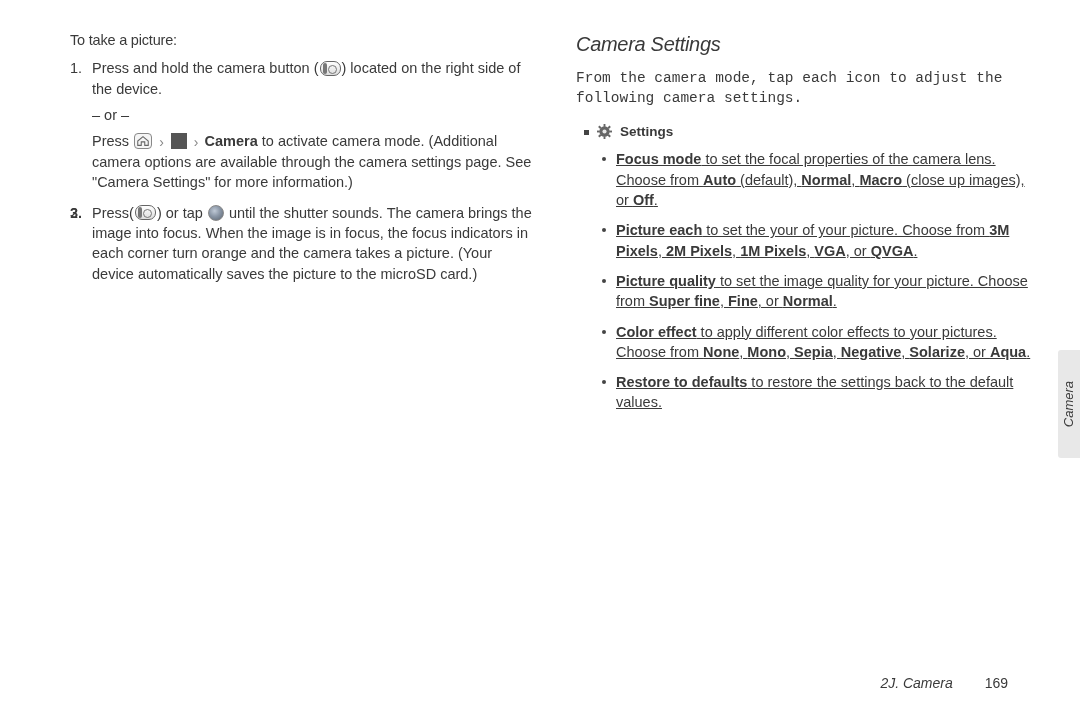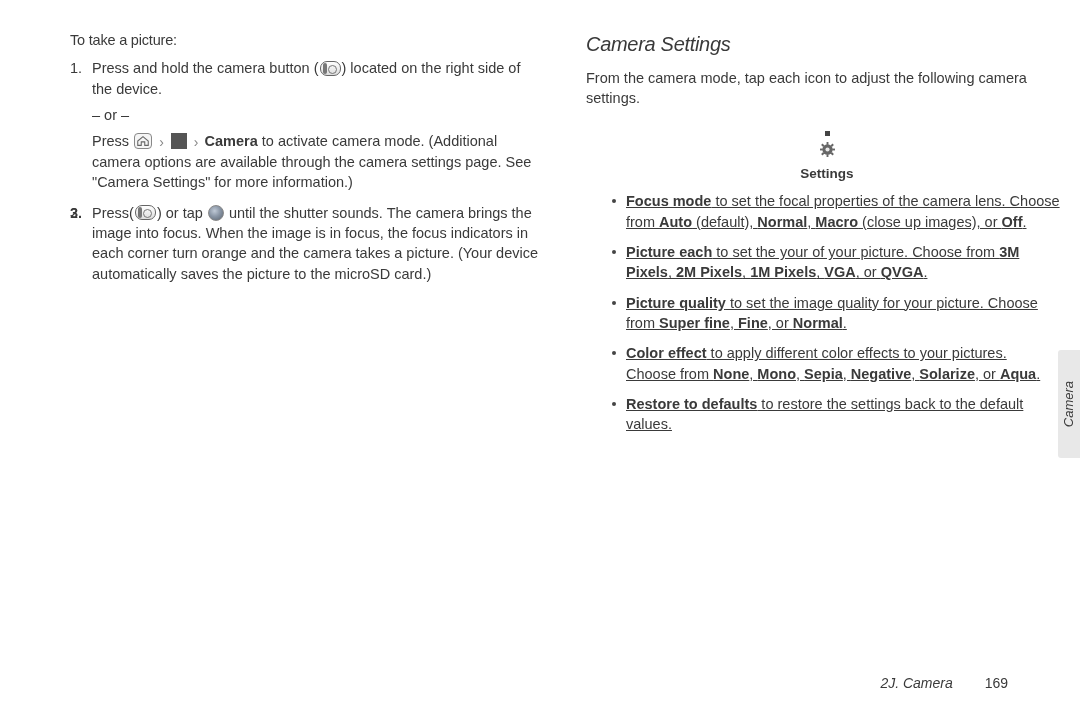--- a/index.html
+++ b/index.html
@@ -12,21 +12,21 @@
       font-size: 14.5px;
       color: #3a3a3a;
       width: 1080px;
       height: 720px;
       position: relative;
       background: #fff;
       line-height: 1.4;
     }
     .page {
       display: flex;
-      padding: 30px 20px 20px 70px;
+      padding: 30px 40px 20px 70px;
       gap: 42px;
     }
     .col {
       flex: 1;
       min-width: 0;
     }
     .intro {
       margin-bottom: 8px;
       letter-spacing: -0.2px;
     }
@@ -54,29 +54,29 @@
       font-size: 20px;
       font-weight: normal;
       color: #3a3a3a;
       margin-bottom: 10px;
       letter-spacing: -0.3px;
     }
     .bold {
       font-weight: bold;
     }
     .sub-intro {
-      margin-bottom: 22px;
+      margin-bottom: 14px;
+      font-family: Liberation Mono, monospace;
     }
     .settings-head {
       display: flex;
       align-items: center;
       gap: 7px;
       padding-left: 8px;
       margin-bottom: 8px;
-      flex-direction: column;
     }
     .settings-head .sq {
       width: 5px;
       height: 5px;
       background: #444;
       display: inline-block;
     }
     .settings-label {
       font-weight: bold;
       color: #3a3a3a;

